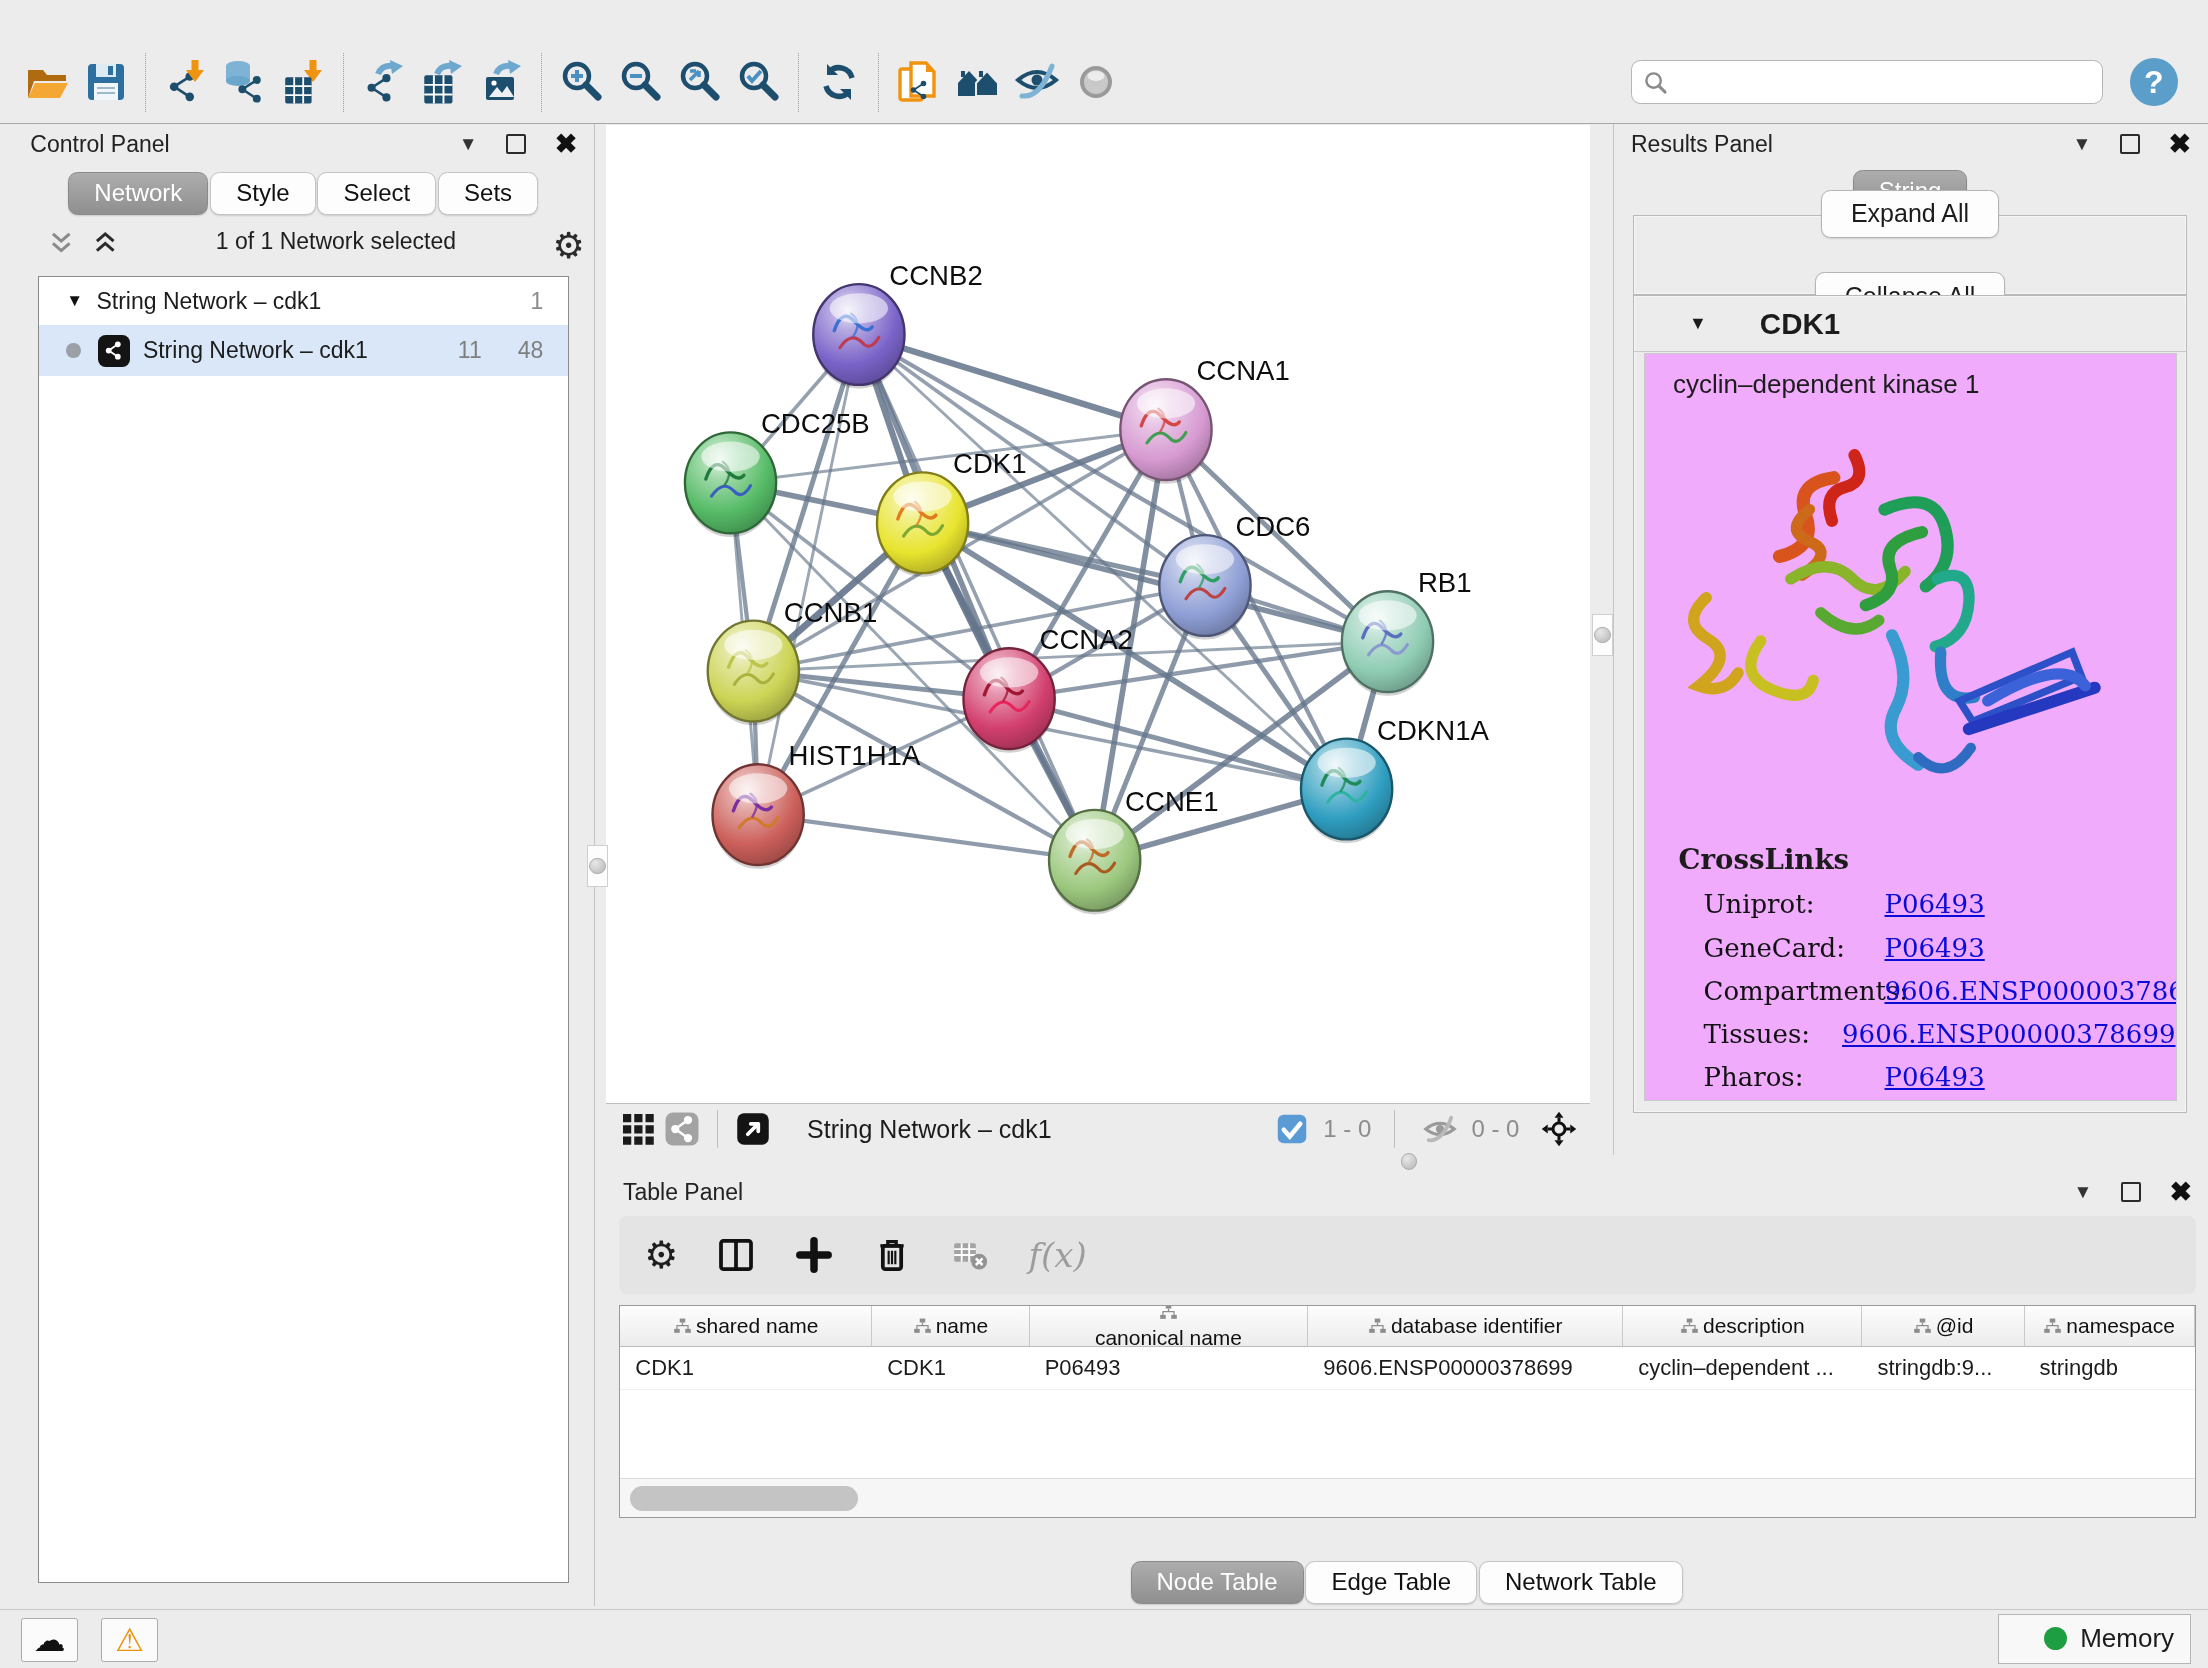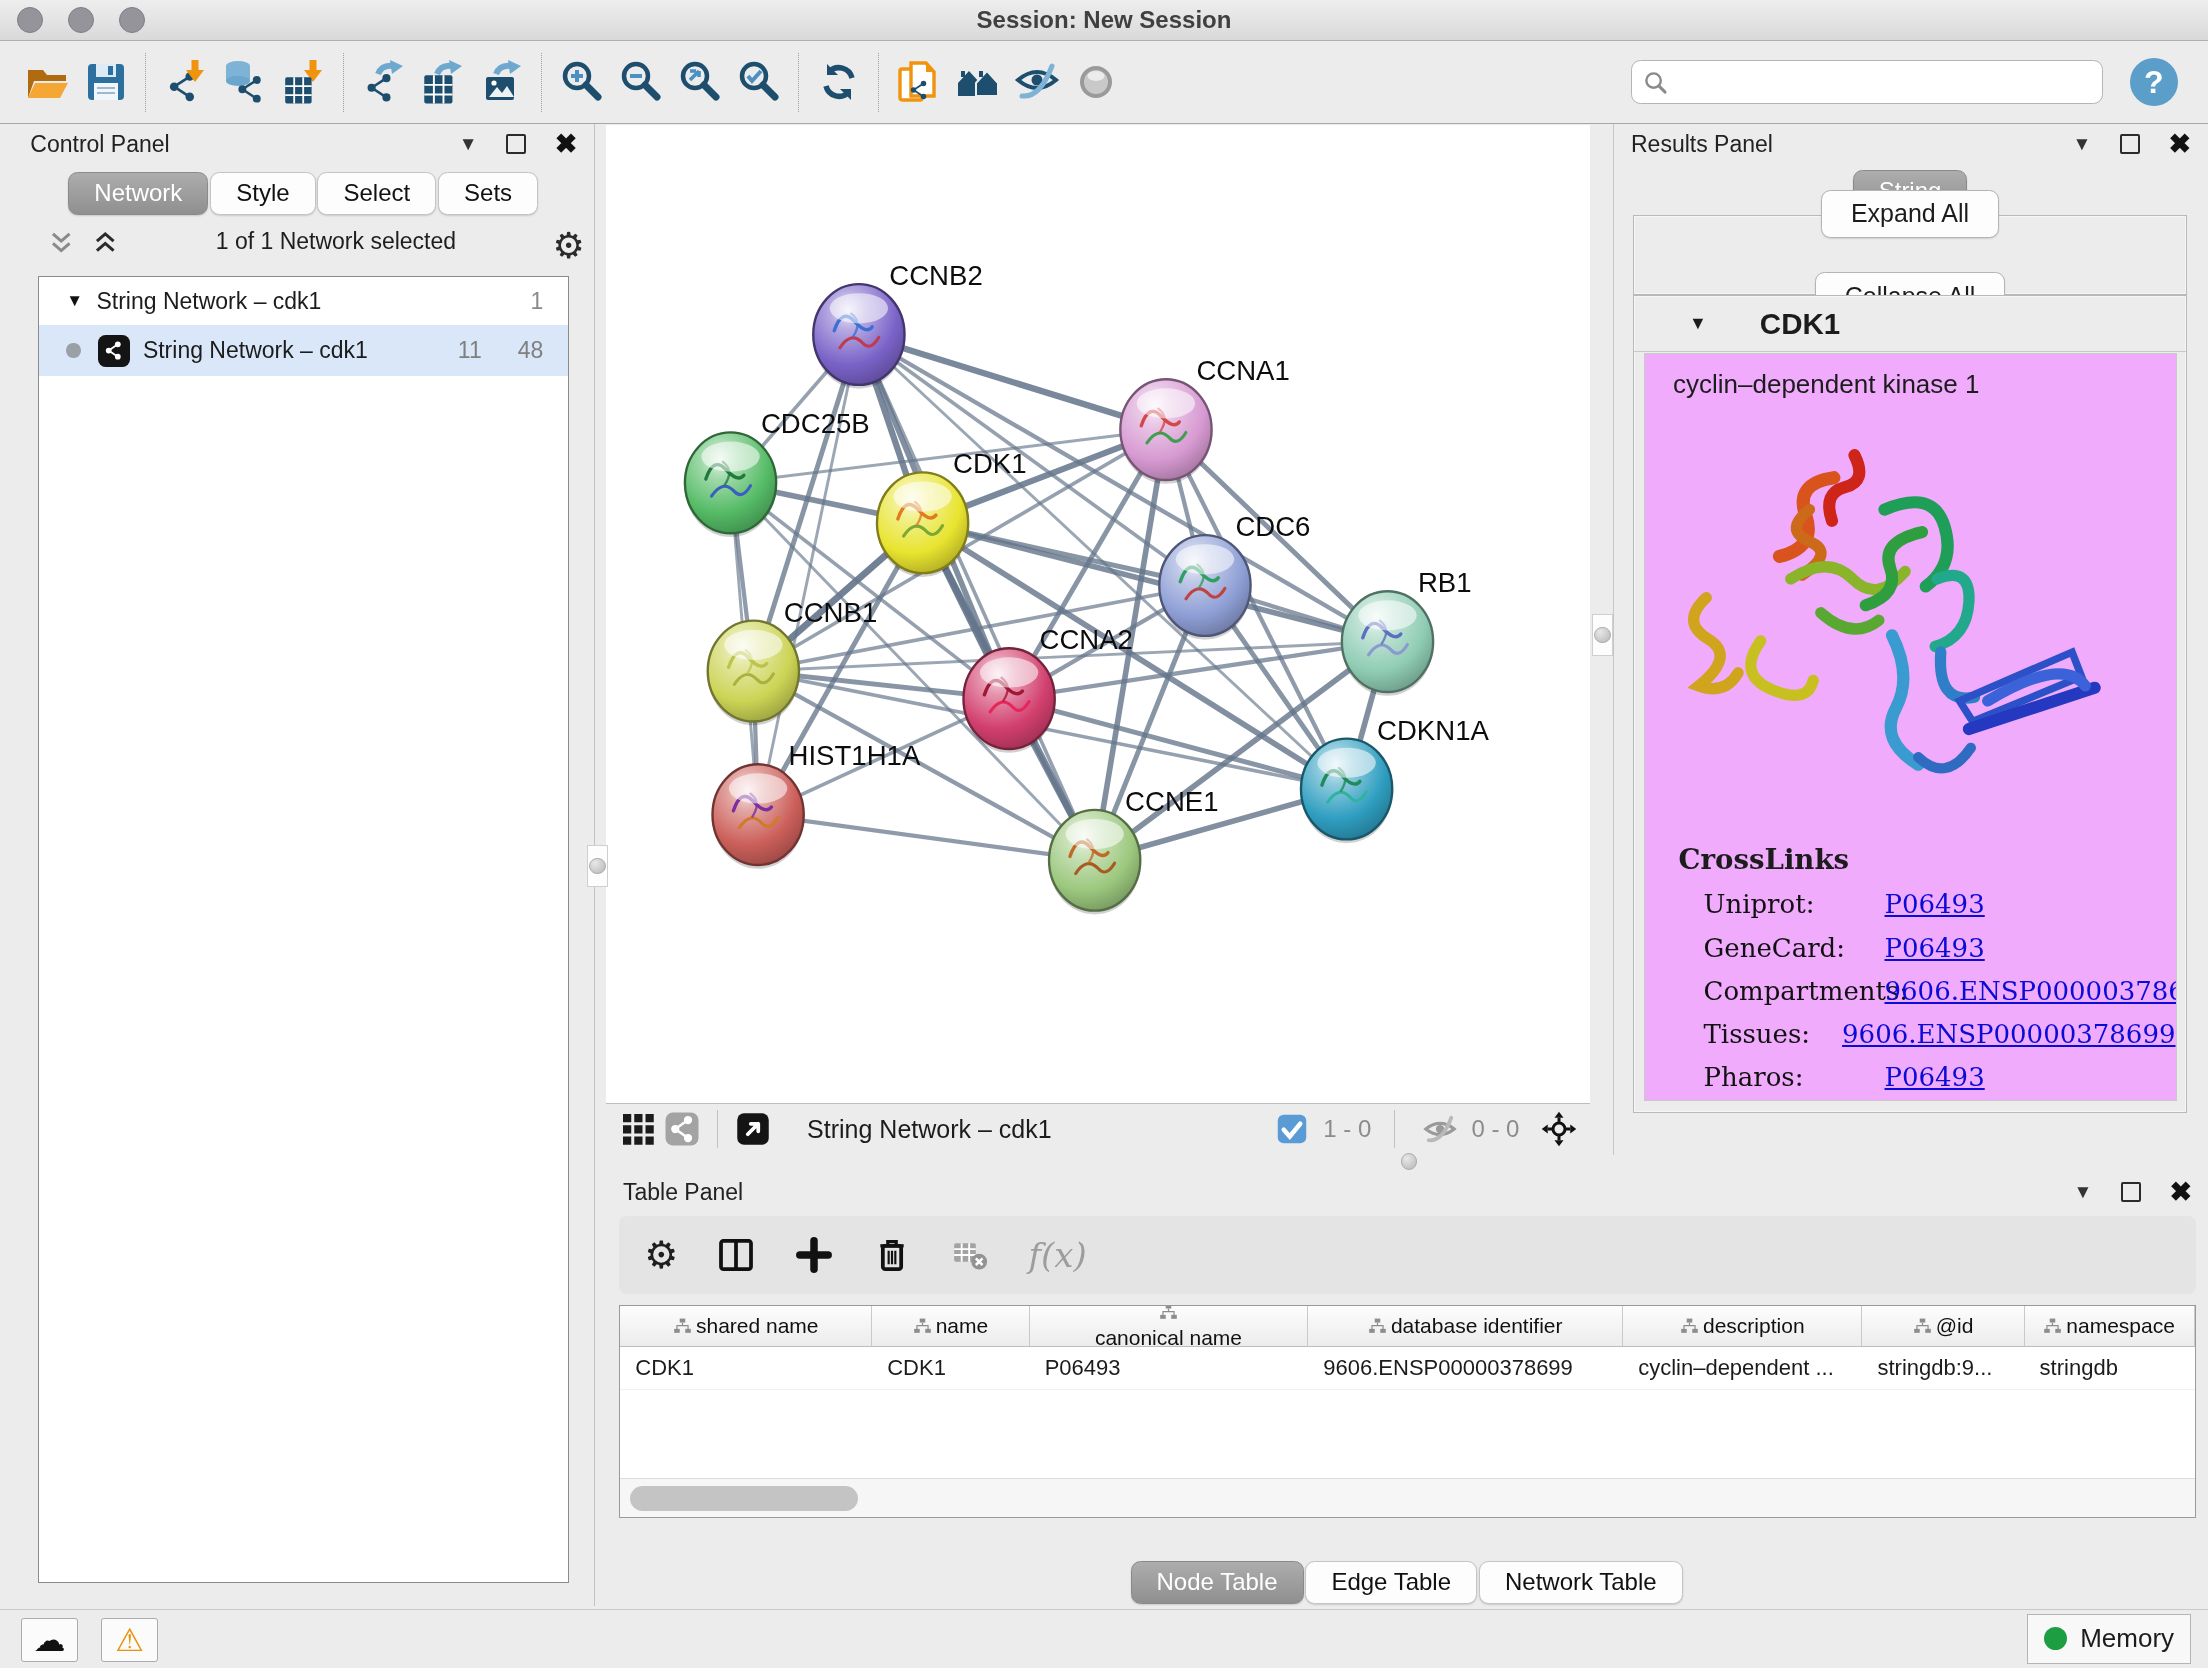--- a/index.html
+++ b/index.html
@@ -104,36 +104,28 @@
   .hscroll{position:absolute;left:0;right:0;bottom:0;height:38px;background:#f6f6f6;border-top:1px solid #ddd;}
   .hthumb{position:absolute;left:9.5px;top:6.7px;width:228px;height:25px;border-radius:12.4px;background:#c4c4c4;cursor:pointer;}
   .btabs{position:absolute;left:0;right:0;bottom:1.9px;display:flex;justify-content:center;}
   
   .statusbar{position:absolute;left:0;top:1609px;width:100%;height:59px;background:#ececec;border-top:1.9px solid #c9c9c9;}
   .sbtn{position:absolute;width:55px;height:42px;top:7.6px;background:#fbfbfb;border:1.9px solid #ababab;border-radius:2.9px;
     display:flex;align-items:center;justify-content:center;cursor:pointer;}
   .cloudg{font-size:32px;color:#111;line-height:1;}
   .warng{font-size:32px;color:#e8930c;line-height:1;}
   .membtn{position:absolute;right:17px;top:3.8px;height:48px;width:162px;background:#f8f8f8;border:1.9px solid #b5b5b5;
-    display:flex;align-items:center;justify-content:center;gap:13.3px;font-size:26px;cursor:pointer;}
+    display:flex;align-items:center;justify-content:center;gap:13.3px;font-size:26px;cursor:pointer;padding-left:29px;}
   .memdot{width:23px;height:23px;border-radius:50%;}
 </style>
 </head>
 <body>
 
 <div class="window">
 
-  <div class="titlebar">
-    <div class="tlights">
-      <div class="tlight"></div>
-      <div class="tlight"></div>
-      <div class="tlight"></div>
-    </div>
-    <div class="wtitle">Session: New Session</div>
-  </div>
 
   <div class="toolbar">
     <div id="tb-groups" style="display:flex;align-items:center;">
         <div class="tbtn">
           <svg viewBox="0 0 48 48">
             <path d="M5 12h15l4 5h19v6H11L5 40z" fill="#b06a10"></path>
             <path d="M5 40l7-15h33l-8 15z" fill="#f5a733"></path>
           </svg>
         </div>
         <div class="tbtn">

